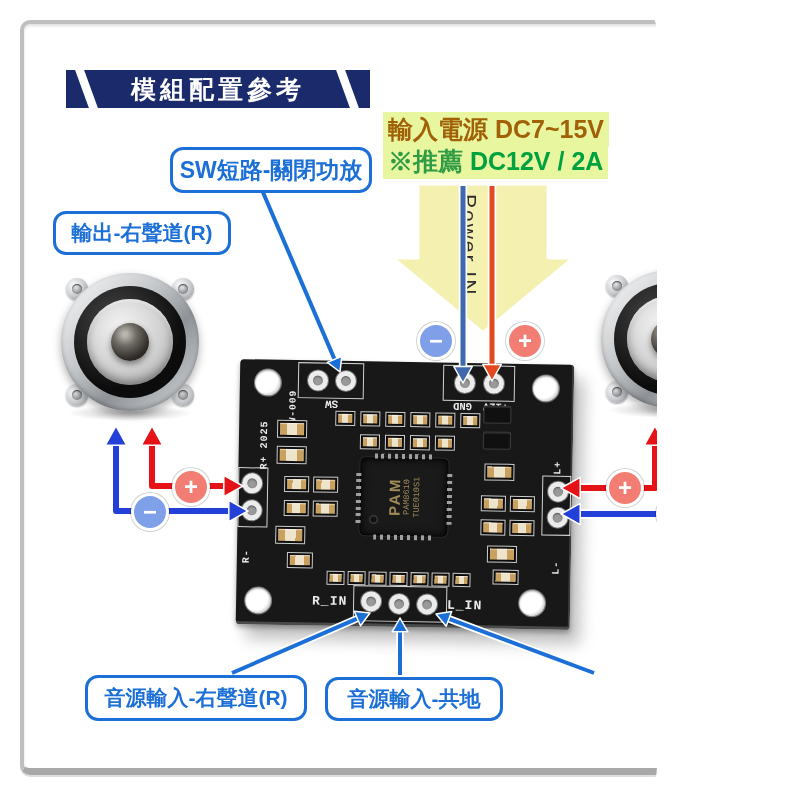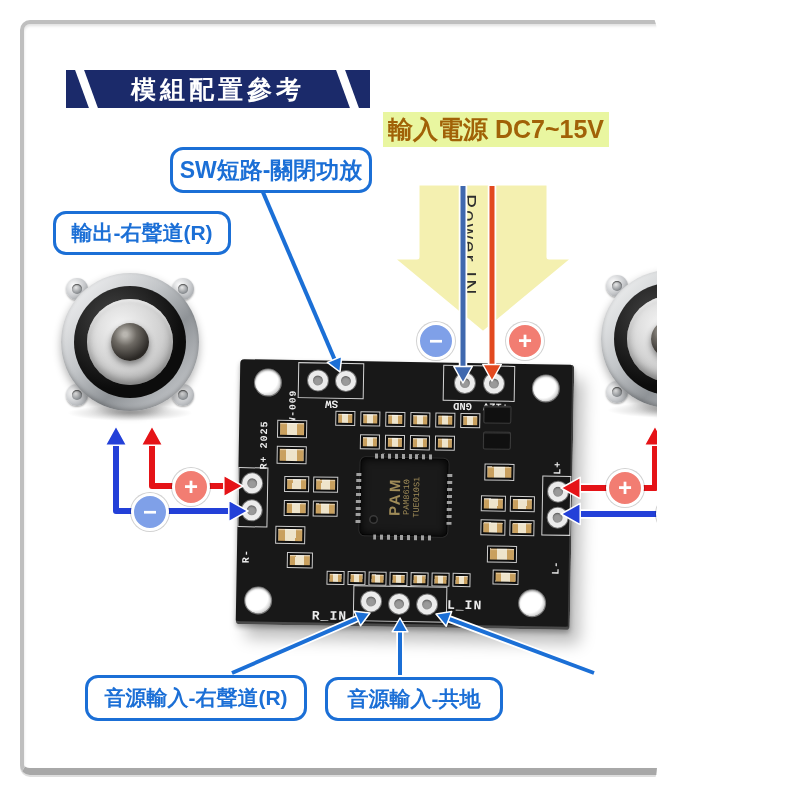--- a/index.html
+++ b/index.html
@@ -99,20 +99,24 @@
 
   <div class="card"></div>
 
   <div class="banner">
     <div class="stripe s1"></div>
     <div class="stripe s2"></div>
     <span class="txt">模組配置參考</span>
   </div>
 
   <div class="pline pline1">輸入電源 DC7~15V</div>
+  <div class="pline pline2">
+    <span class="g1">※推薦</span>
+    <span class="g2">DC12V / 2A</span>
+  </div>
 
   <svg id="power-arrow" class="layer" width="800" height="800">
     <polygon id="power-arrow-poly" points="417,183 549,183 549,257 576,257 483,334 390,257 417,257" fill="#f4efad" fill-opacity="0.97" stroke="#ffffff" stroke-width="5" stroke-linejoin="round"></polygon>
   </svg>
   <div class="power-in">Power IN</div>
 
   <div class="sp-shadow" style="left:67px;top:405px;"></div>
   <div class="speaker" style="left:55px;top:267px;">
     <div class="lug" style="left:11px;top:11px;">
         <i></i>
@@ -164,21 +168,21 @@
     <div class="sbox" style="left:117px;top:224px;width:92px;height:34px;"></div>
 
     <span class="silk v-up" style="left:48px;top:4px;height:66px;font-size:9.5px;">HW-009</span>
     <span class="silk r180" style="left:72px;top:37px;width:40px;font-size:11px;">SW</span>
     <span class="silk r180" style="left:203px;top:37px;width:40px;font-size:10.5px;">GND</span>
     <span class="silk r180" style="left:234px;top:37px;width:44px;font-size:10.5px;">+12V</span>
     <span class="silk v-up" style="left:20px;top:24px;height:86px;font-size:10px;">R+ 2025</span>
     <span class="silk v-up" style="left:4px;top:172px;height:32px;font-size:10px;">R-</span>
     <span class="silk v-up" style="left:314px;top:74px;height:36px;font-size:10px;">L+</span>
     <span class="silk v-up" style="left:314px;top:174px;height:36px;font-size:10px;">L-</span>
-    <span class="silk" style="left:76px;top:248px;font-size:13px;letter-spacing:1px;">R_IN</span>
+    <span class="silk" style="left:76px;top:233px;font-size:13px;letter-spacing:1px;">R_IN</span>
     <span class="silk" style="left:211px;top:235px;font-size:13px;letter-spacing:1px;">L_IN</span>
 
     <div id="chip">
       <div class="pr" style="top:-5px;"></div>
       <div class="pr" style="bottom:-5px;"></div>
       <div class="pc" style="left:-5px;"></div>
       <div class="pc" style="right:-5px;"></div>
       <div class="ct">
         <span class="logo">PAM</span>
         <span class="sm">PAM8610</span>

